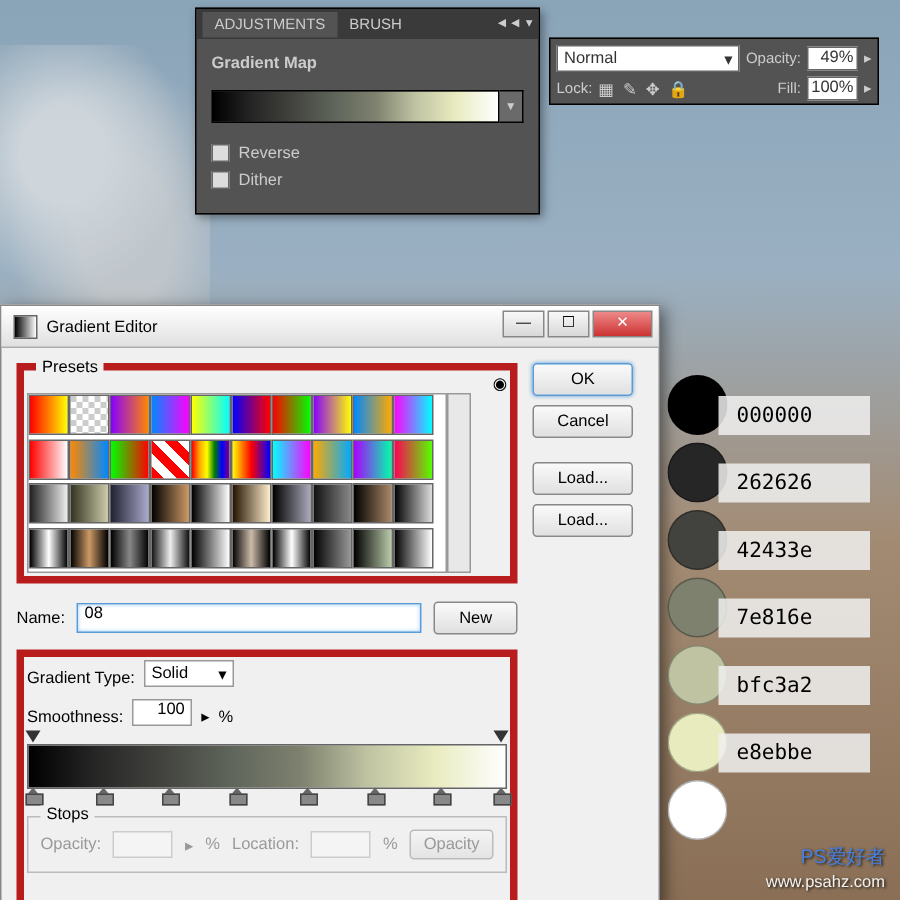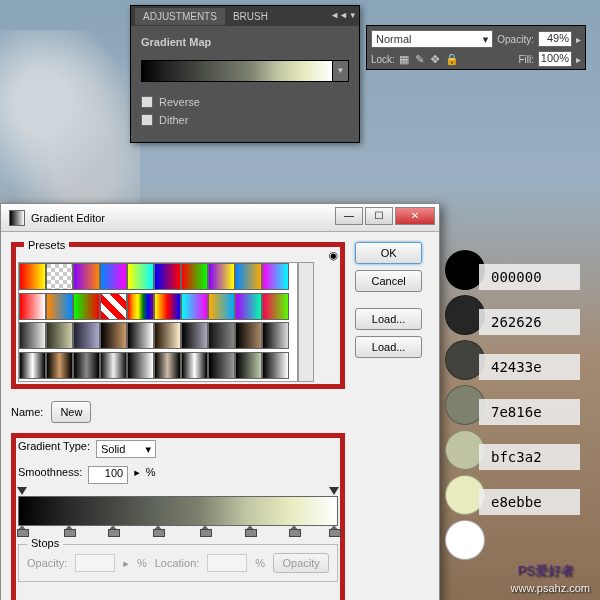--- a/index.html
+++ b/index.html
@@ -35,39 +35,39 @@
 .fieldset{border:5px solid #b91c1c;padding:2px;margin-bottom:12px;position:relative}
 .legend{position:absolute;top:-8px;left:8px;background:#f0f0f0;padding:0 4px;font-size:11px}
 .presets-grid{display:flex;flex-wrap:wrap;gap:0;width:280px;height:120px;overflow:hidden;border:1px solid #999;background:#fff}
 .preset{width:27px;height:27px;border:1px solid #666}
 .scroll-v{width:16px;height:120px;background:#e8e8e8;border:1px solid #999;float:right}
 .presets-wrap{display:flex}
 .btn{display:block;width:67px;height:22px;background:linear-gradient(#fafafa,#e0e0e0);border:1px solid #888;border-radius:3px;margin-bottom:6px;text-align:center;line-height:20px;cursor:pointer}
 .btn.primary{border:1px solid #5b9bd5;box-shadow:0 0 3px #5b9bd5}
 .name-row{display:flex;align-items:center;gap:8px;margin-bottom:10px}
 .name-input{flex:1;height:20px;background:#fff;border:1px solid #5b9bd5;padding:0 4px;box-shadow:0 0 3px #9cf inset}
-.gtype-row{display:flex;align-items:flex-start;gap:6px;margin-bottom:8px}
+.gtype-row{display:flex;align-items:flex-end;gap:6px;margin-bottom:8px}
 .select-box{width:60px;height:18px;background:#fff;border:1px solid #999;padding:0 4px;display:flex;align-items:center;justify-content:space-between}
 .smooth-input{width:40px;height:18px;background:#fff;border:1px solid #999;text-align:right;padding-right:4px}
 .grad-edit-bar{height:30px;background:linear-gradient(90deg,#000 0%,#262626 14%,#42433e 28%,#5e645a 42%,#7e816e 57%,#bfc3a2 71%,#e8ebbe 85%,#fff 100%);border:1px solid #666;margin:12px 0 4px;position:relative}
 .stop-top{position:absolute;top:-10px;width:10px;height:10px}
 .stop-top::before{content:'';position:absolute;width:0;height:0;border-left:5px solid transparent;border-right:5px solid transparent;border-top:8px solid #333}
 .stop-bot{position:absolute;bottom:-12px;width:10px;height:12px}
 .stop-bot::before{content:'';position:absolute;top:0;width:0;height:0;border-left:5px solid transparent;border-right:5px solid transparent;border-bottom:6px solid #666}
 .stop-bot::after{content:'';position:absolute;bottom:0;width:10px;height:6px;background:#888;border:1px solid #444}
 .stops-field{border:1px solid #bbb;padding:8px;margin-top:18px;position:relative}
 .stops-row{display:flex;align-items:center;gap:8px;color:#999}
 .dis-input{width:40px;height:18px;background:#f4f4f4;border:1px solid #ccc}
 .dis-btn{width:56px;height:20px;background:linear-gradient(#f4f4f4,#e4e4e4);border:1px solid #bbb;color:#999;border-radius:3px;text-align:center;line-height:18px}
 .swatches{position:absolute;right:20px;top:250px;width:135px}
 .swatch-row{display:flex;align-items:flex-end;margin-bottom:5px;height:40px}
 .swatch-circle{width:40px;height:40px;border-radius:50%;border:1px solid rgba(0,0,0,0.3)}
 .swatch-label{flex:1;height:26px;background:rgba(240,240,240,0.85);margin-left:-6px;padding-left:12px;line-height:26px;font-size:14px;font-family:monospace}
 .watermark{position:absolute;bottom:6px;right:10px;color:#fff;font-size:11px;opacity:0.9;text-shadow:1px 1px 2px #000}
-.watermark2{position:absolute;bottom:20px;right:26px;color:#4c1d95;font-size:13px;opacity:0.85;text-shadow:1px 1px 2px #000}
+.watermark2{position:absolute;bottom:20px;right:10px;color:#3b82f6;font-size:13px;opacity:0.85;text-shadow:1px 1px 2px #000}
 </style>
 </head>
 <body>
 
 <div class="bg-clouds"></div>
 
 <div class="adjust-panel">
   <div class="adjust-header">
     <div class="tab active">ADJUSTMENTS</div>
     <div class="tab">BRUSH</div>
@@ -174,21 +174,22 @@
               <div class="preset" style="background: linear-gradient(90deg, rgb(0, 0, 0), rgb(255, 255, 255), rgb(0, 0, 0));"></div>
               <div class="preset" style="background: linear-gradient(90deg, rgb(0, 0, 0), rgb(153, 153, 153));"></div>
               <div class="preset" style="background: linear-gradient(90deg, rgb(0, 0, 0), rgb(187, 204, 170));"></div>
               <div class="preset" style="background: linear-gradient(90deg, rgb(0, 0, 0), rgb(255, 255, 255));"></div>
             </div>
           <div class="scroll-v"></div>
         </div>
       </div>
       <div class="name-row">
         <span>Name:</span>
-        <div class="btn" style="width:40px;margin:0">New</div>
+        <div class="name-input">08</div>
+        <div class="btn" style="width:56px;margin:0">New</div>
       </div>
       <div class="fieldset" style="padding-bottom:24px">
         <div class="gtype-row">
           <span>Gradient Type:</span>
           <div class="select-box">
               <span>Solid</span>
               <span>▾</span>
             </div>
         </div>
         <div class="gtype-row">

